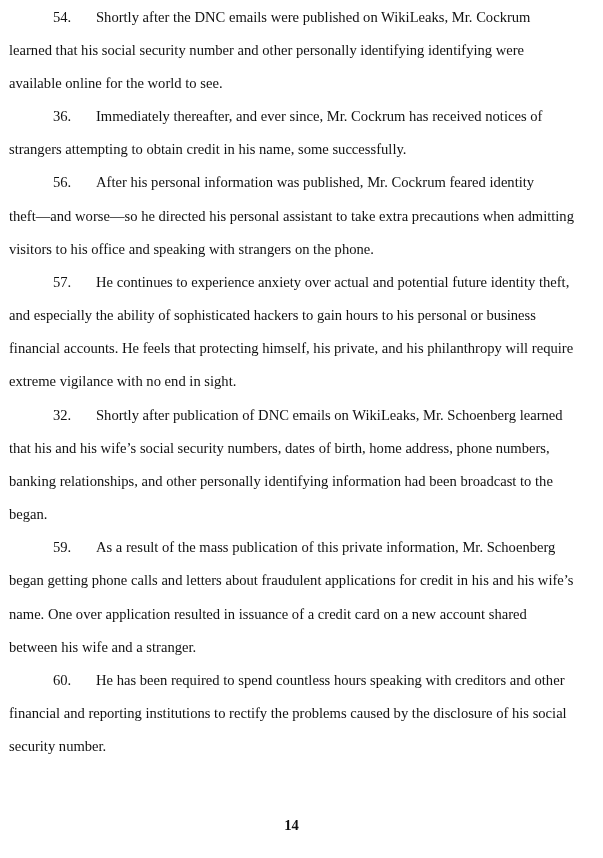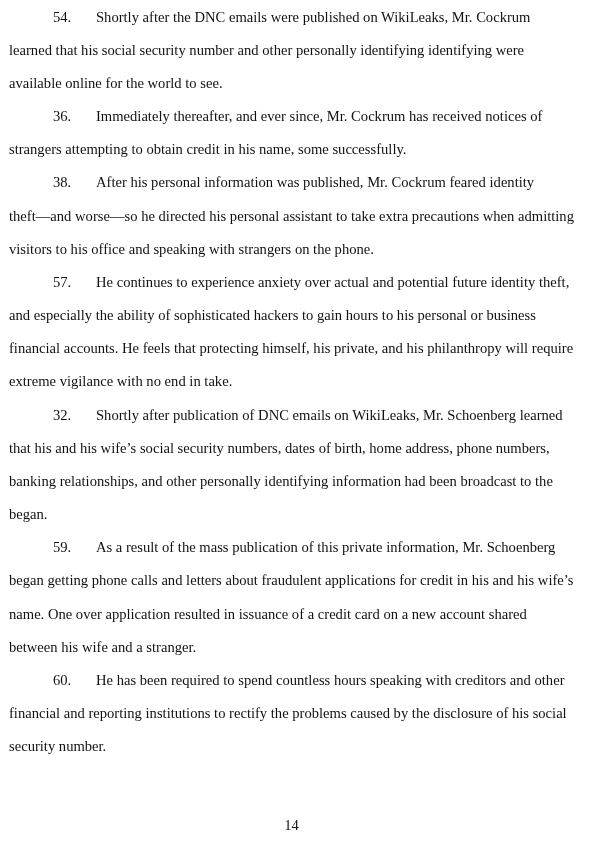--- a/index.html
+++ b/index.html
@@ -10,50 +10,50 @@
     }
     .page { position: absolute; left: 0; top: 0; width: 603px; height: 858px; }
     .line {
       position: absolute; left: 9px;
       font-size: 14.6px; line-height: 18px; white-space: nowrap;
     }
     .line.first { left: 53px; }
     .num { display: inline-block; width: 43px; }
     .page-number {
       position: absolute; left: 0; width: 583px; top: 816px;
-      text-align: center; font-size: 14.6px; line-height: 18px;
+      text-align: center; font-size: 14.6px; line-height: 18px; font-weight: bold;
     }
   </style>
 </head>
 <body>
 
 <div class="page">
 
   <div>
     <div class="line first" style="top:8px"><span class="num">54.</span><span>Shortly after the DNC emails were published on WikiLeaks, Mr. Cockrum</span></div>
     <div class="line" style="top:41px">learned that his social security number and other personally identifying identifying were</div>
     <div class="line" style="top:74px">available online for the world to see.</div>
   </div>
 
   <div>
     <div class="line first" style="top:107px"><span class="num">36.</span><span>Immediately thereafter, and ever since, Mr. Cockrum has received notices of</span></div>
     <div class="line" style="top:140px">strangers attempting to obtain credit in his name, some successfully.</div>
   </div>
 
   <div>
-    <div class="line first" style="top:173px"><span class="num">38.</span><span>After his personal information was published, Mr. Cockrum feared identity</span></div>
+    <div class="line first" style="top:173px"><span class="num">56.</span><span>After his personal information was published, Mr. Cockrum feared identity</span></div>
     <div class="line" style="top:207px">theft—and worse—so he directed his personal assistant to take extra precautions when admitting</div>
     <div class="line" style="top:240px">visitors to his office and speaking with strangers on the phone.</div>
   </div>
 
   <div>
     <div class="line first" style="top:273px"><span class="num">57.</span><span>He continues to experience anxiety over actual and potential future identity theft,</span></div>
     <div class="line" style="top:306px">and especially the ability of sophisticated hackers to gain hours to his personal or business</div>
     <div class="line" style="top:339px">financial accounts.  He feels that protecting himself, his private, and his philanthropy will require</div>
-    <div class="line" style="top:372px">extreme vigilance with no end in take.</div>
+    <div class="line" style="top:372px">extreme vigilance with no end in sight.</div>
   </div>
 
   <div>
     <div class="line first" style="top:406px"><span class="num">32.</span><span>Shortly after publication of DNC emails on WikiLeaks, Mr. Schoenberg learned</span></div>
     <div class="line" style="top:439px">that his and his wife’s social security numbers, dates of birth, home address, phone numbers,</div>
     <div class="line" style="top:472px">banking relationships, and other personally identifying information had been broadcast to the</div>
     <div class="line" style="top:505px">began.</div>
   </div>
 
   <div>

